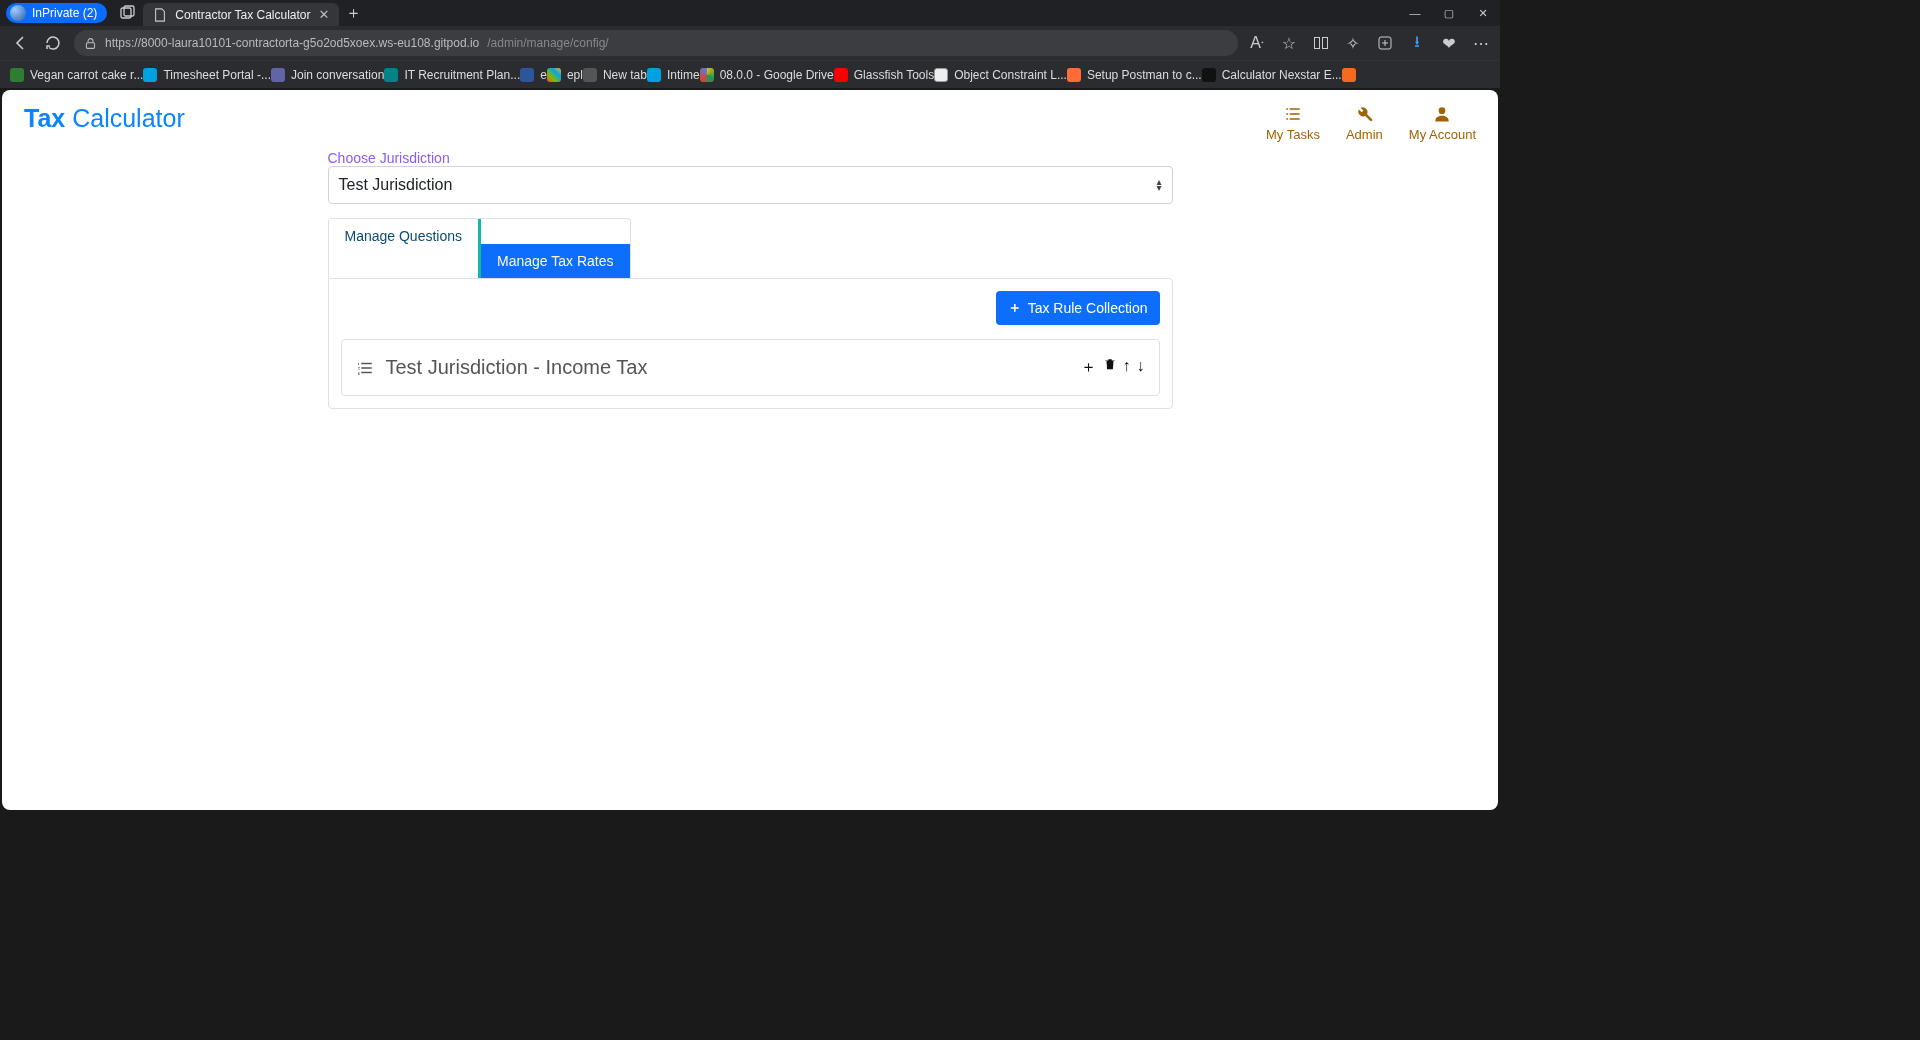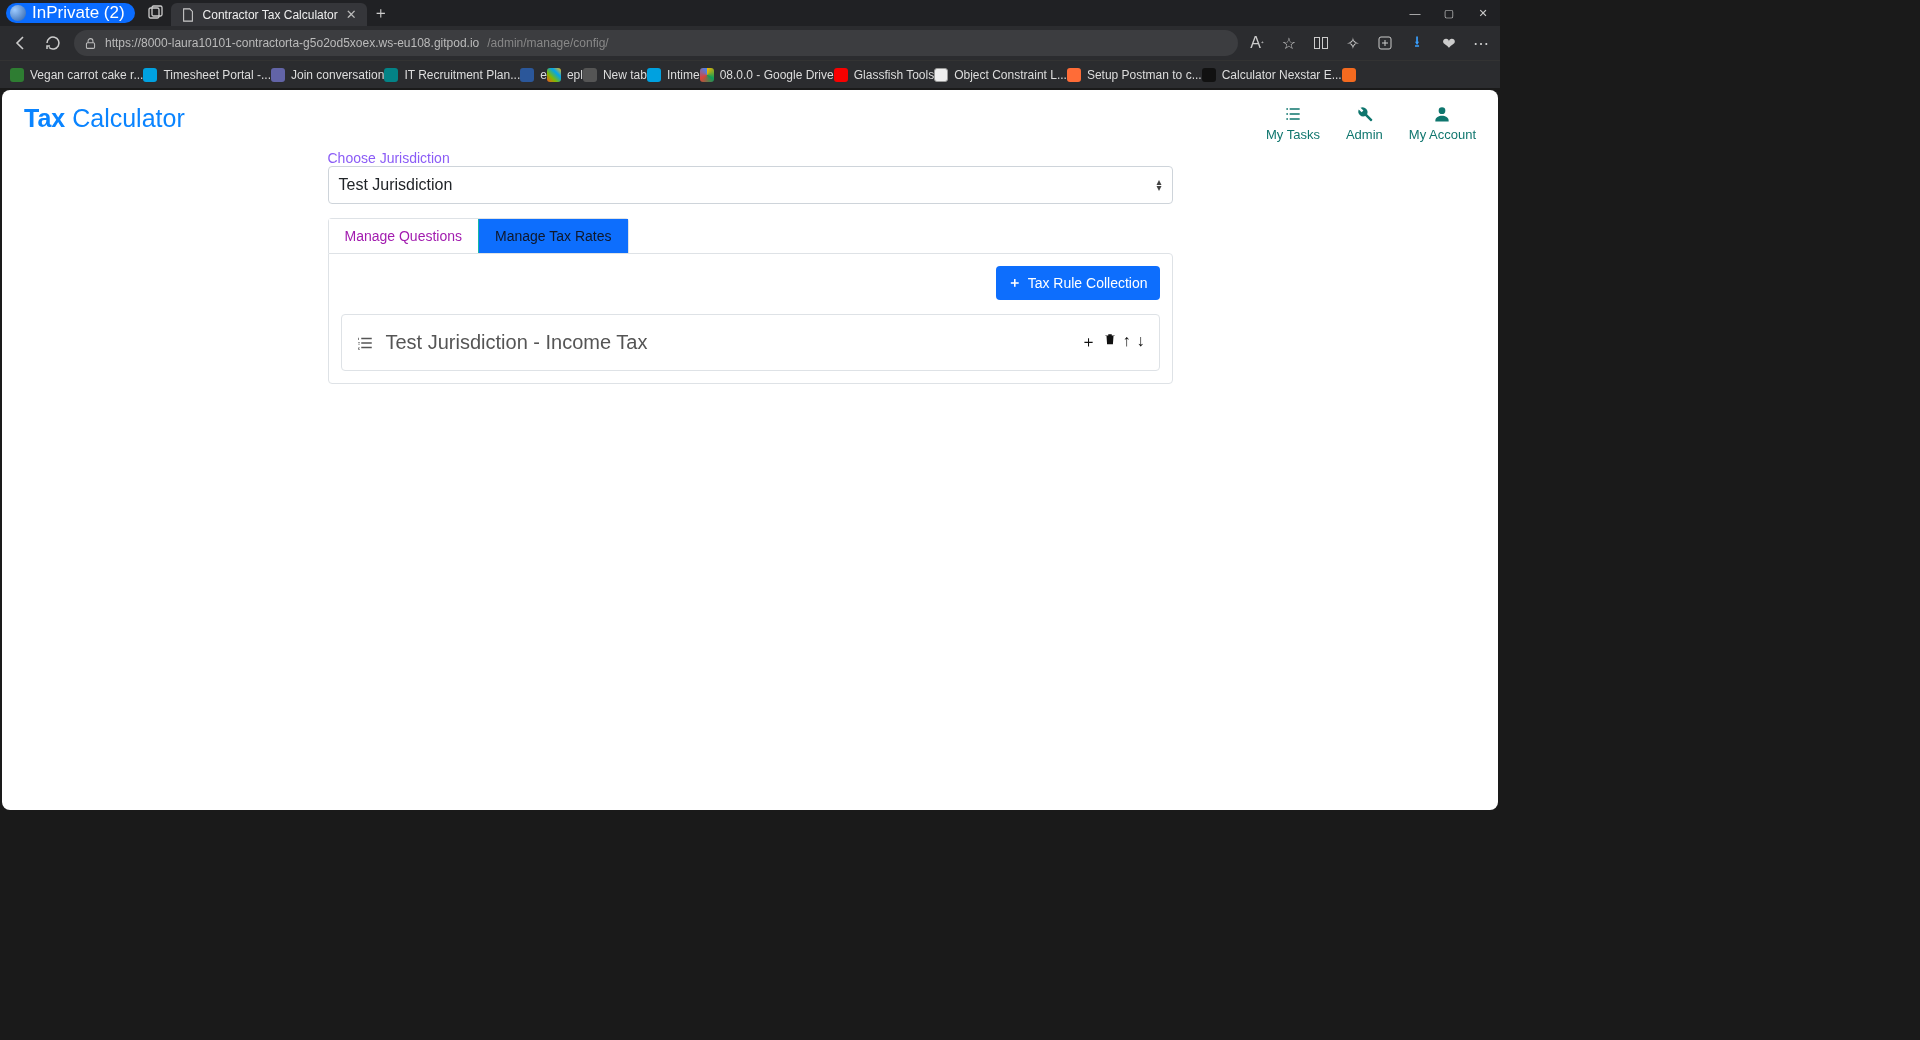--- a/index.html
+++ b/index.html
@@ -24,21 +24,21 @@
   }
   .tab-strip { display: flex; align-items: stretch; flex: 1; }
   .inprivate-pill {
     background: #0a6cff;
     color: #fff;
     border-radius: 16px;
     padding: 2px 10px 2px 4px;
     display: flex;
     align-items: center;
     margin: 3px 6px;
-    font-size: 17px;
+    font-size: 12px;
     gap: 6px;
   }
   .inprivate-pill .avatar {
     width: 16px; height: 16px; border-radius: 50%;
     background: radial-gradient(circle at 30% 30%, #9ecbff, #2b5fa8);
   }
   .tab-switcher-icon {
     width: 30px; display:flex; align-items:center; justify-content:center;
     color:#ccc; cursor:pointer;
   }
@@ -112,43 +112,43 @@
     display:flex; align-items:flex-start; justify-content:space-between;
     padding: 14px 22px 0 22px;
     gap: 28px;
   }
   .logo { font-size:25px; font-weight:700; }
   .logo .t1 { color:#0a84ff; }
   .logo .t2 { color:#0a84ff; font-weight:500; }
   .hdr-actions { display:flex; gap:26px; }
   .hdr-action {
     display:flex; flex-direction:column; align-items:center; gap:3px;
-    color:#0f766e; font-size:13px; cursor:pointer;
+    color:#a16207; font-size:13px; cursor:pointer;
   }
   .hdr-action svg { width:20px; height:20px; }
 
   .page-body { width: 845px; margin: 8px auto 0 auto; padding-bottom:30px; }
   h1.page-title { text-align:center; font-weight:700; font-size:30px; margin-bottom:10px; }
   .field-label { font-size:14px; color:#8b5cf6; margin-bottom:0; }
   .select-wrap {
     border:1px solid #ced4da; border-radius:4px;
     height:38px; display:flex; align-items:center; padding:0 10px;
     position:relative; background:#fff;
   }
   .select-wrap .caret {
     position:absolute; right:10px; top:50%; transform:translateY(-50%);
     font-size:10px; color:#444; display:flex; flex-direction:column; line-height:6px;
   }
   .tab-row { display:flex; border:1px solid #dee2e6; border-bottom:none; border-radius:4px 4px 0 0; width:max-content; margin-top:14px; }
   .tab-btn {
-    padding:9px 16px; font-size:14px; border-right:1px solid #14b8a6; cursor:pointer;
-    background:#fff; color:#a21caf;
+    padding:9px 16px; font-size:14px; border-right:3px solid #14b8a6; cursor:pointer;
+    background:#fff; color:#0c4a6e;
   }
   .tab-btn:last-child { border-right:none; }
-  .tab-btn.active { background:#0d6efd; color:#0f172a; }
+  .tab-btn.active { background:#0d6efd; color:#fef9c3;margin-top:25px; }
   .tab-pane {
     border:1px solid #dee2e6; border-radius:0 4px 4px 4px;
     padding:12px; min-height:100px;
   }
   .btn-primary {
     background:#0d6efd; color:#fff; border:none; border-radius:4px;
     padding:8px 12px; font-size:14px; cursor:pointer; display:inline-flex; align-items:center; gap:6px;
     float:right;
   }
   .clearfix::after { content:""; display:table; clear:both; }

